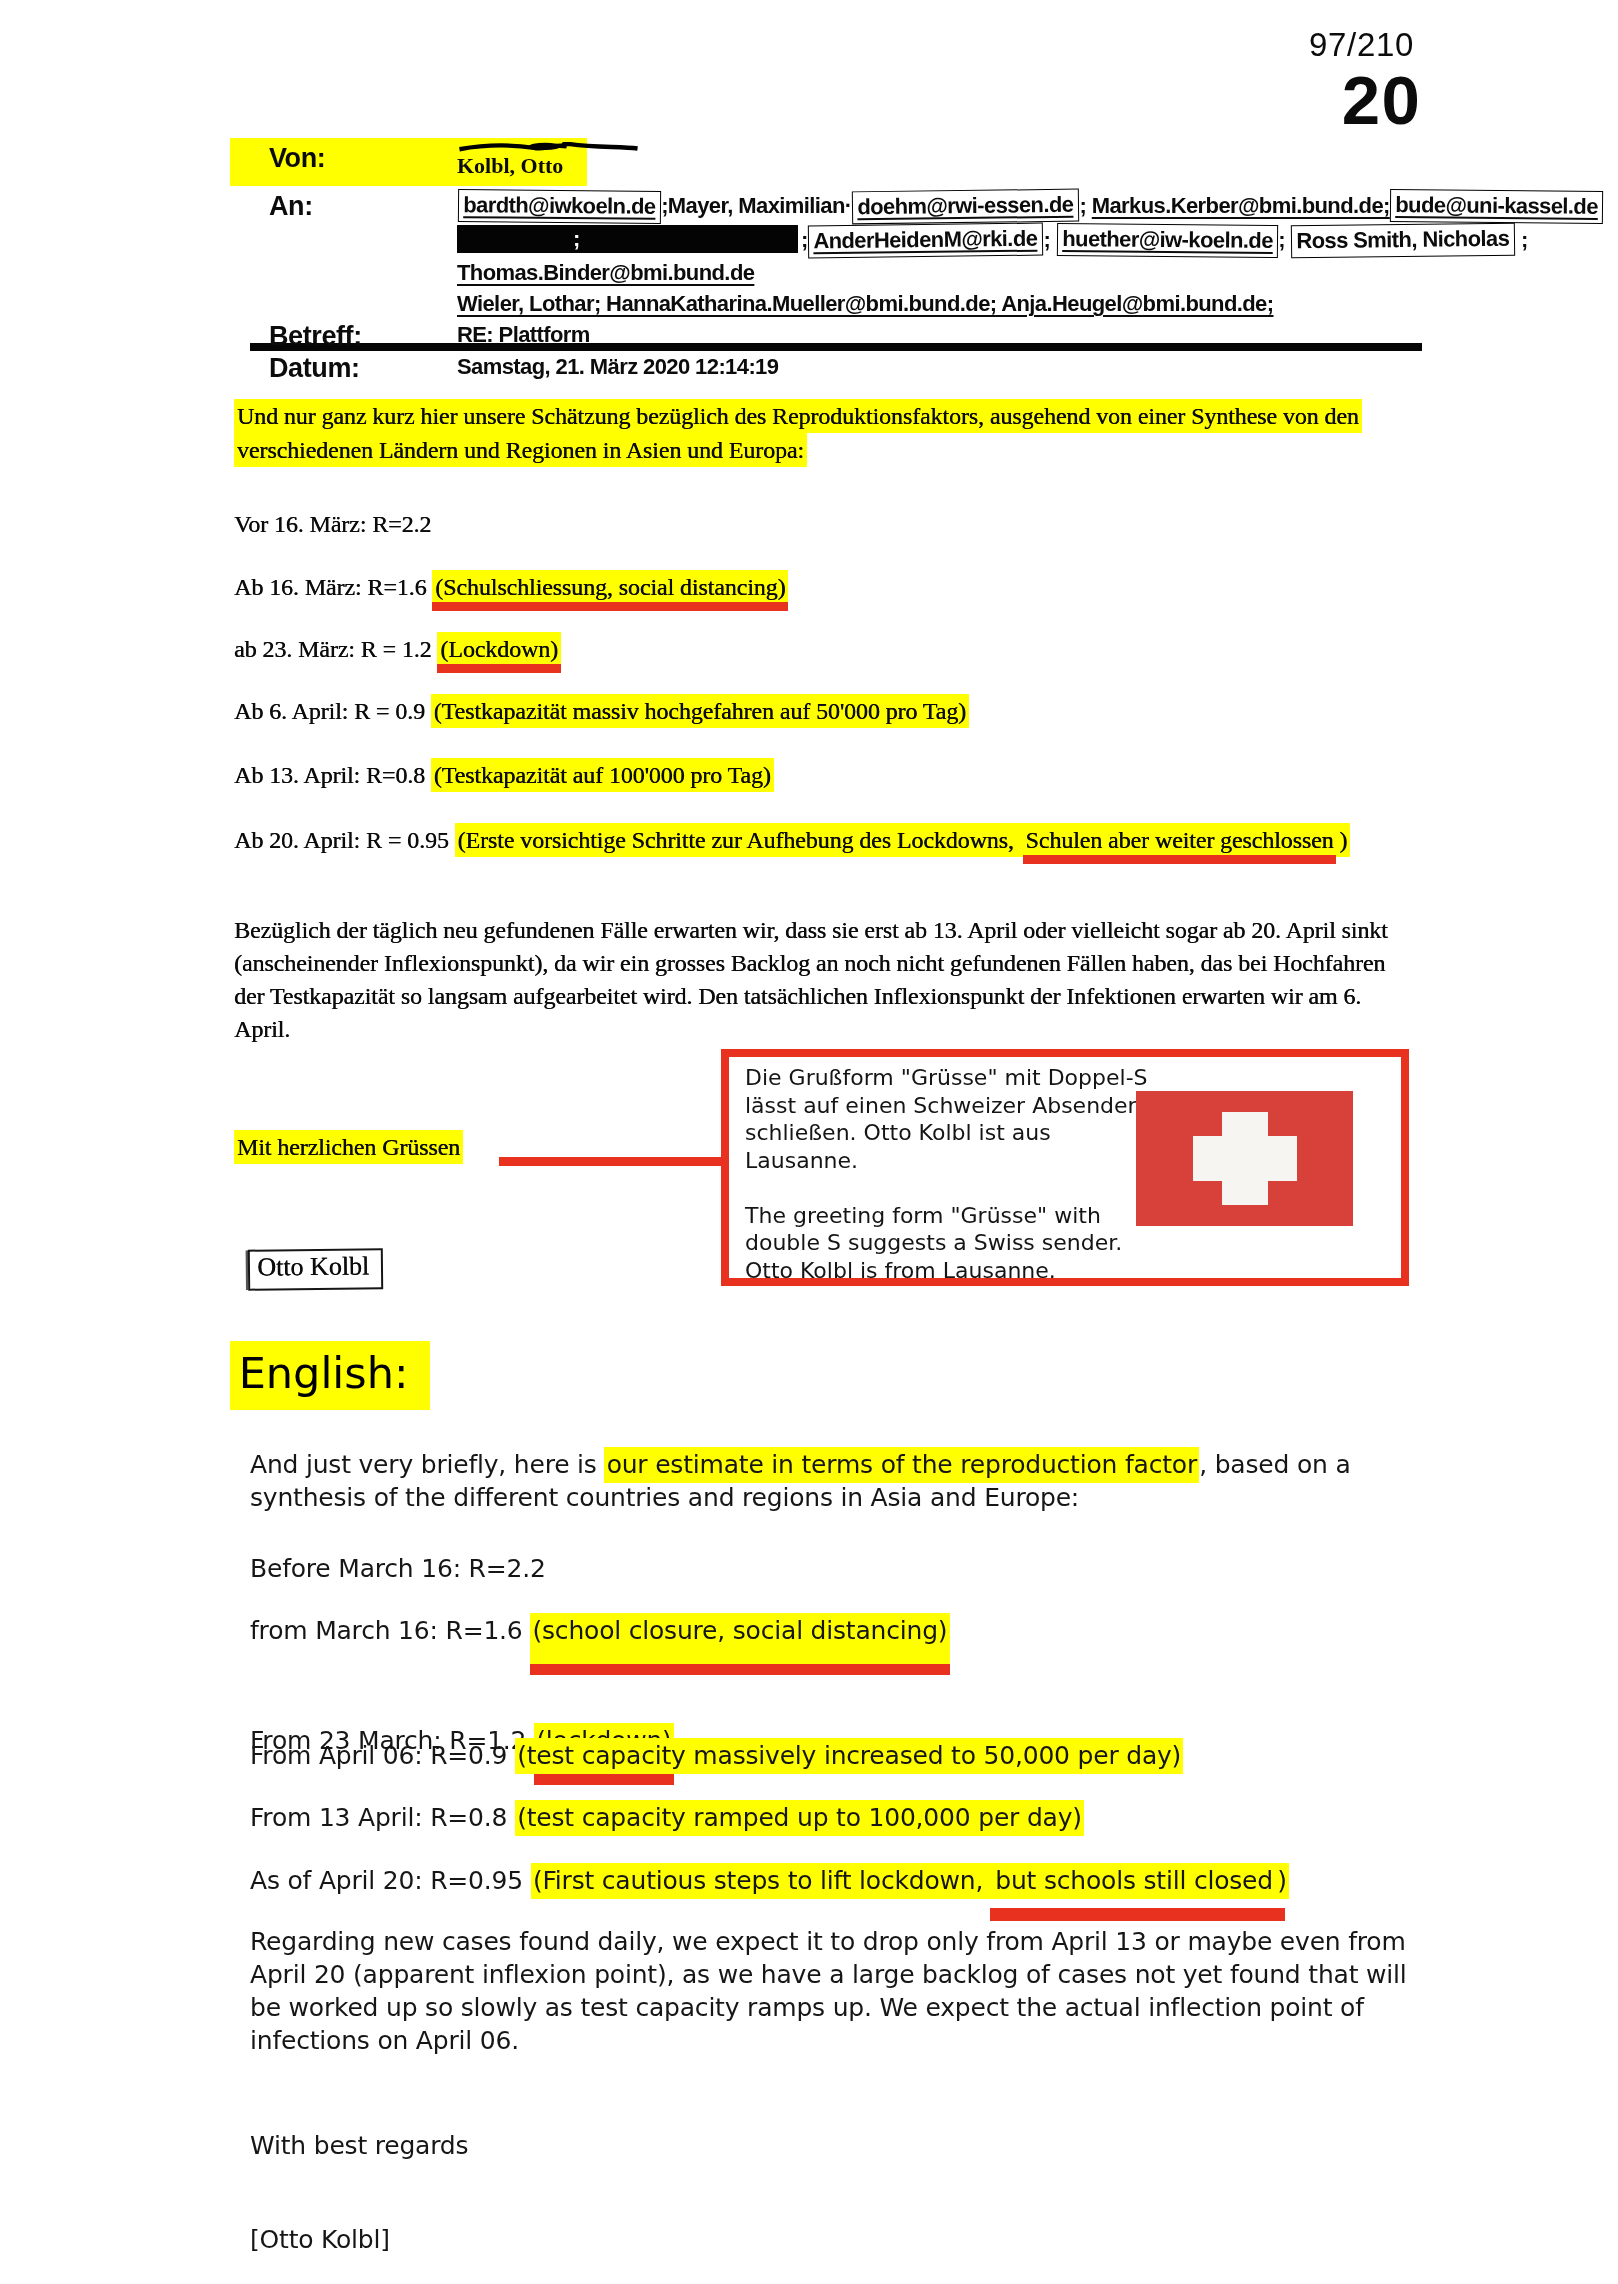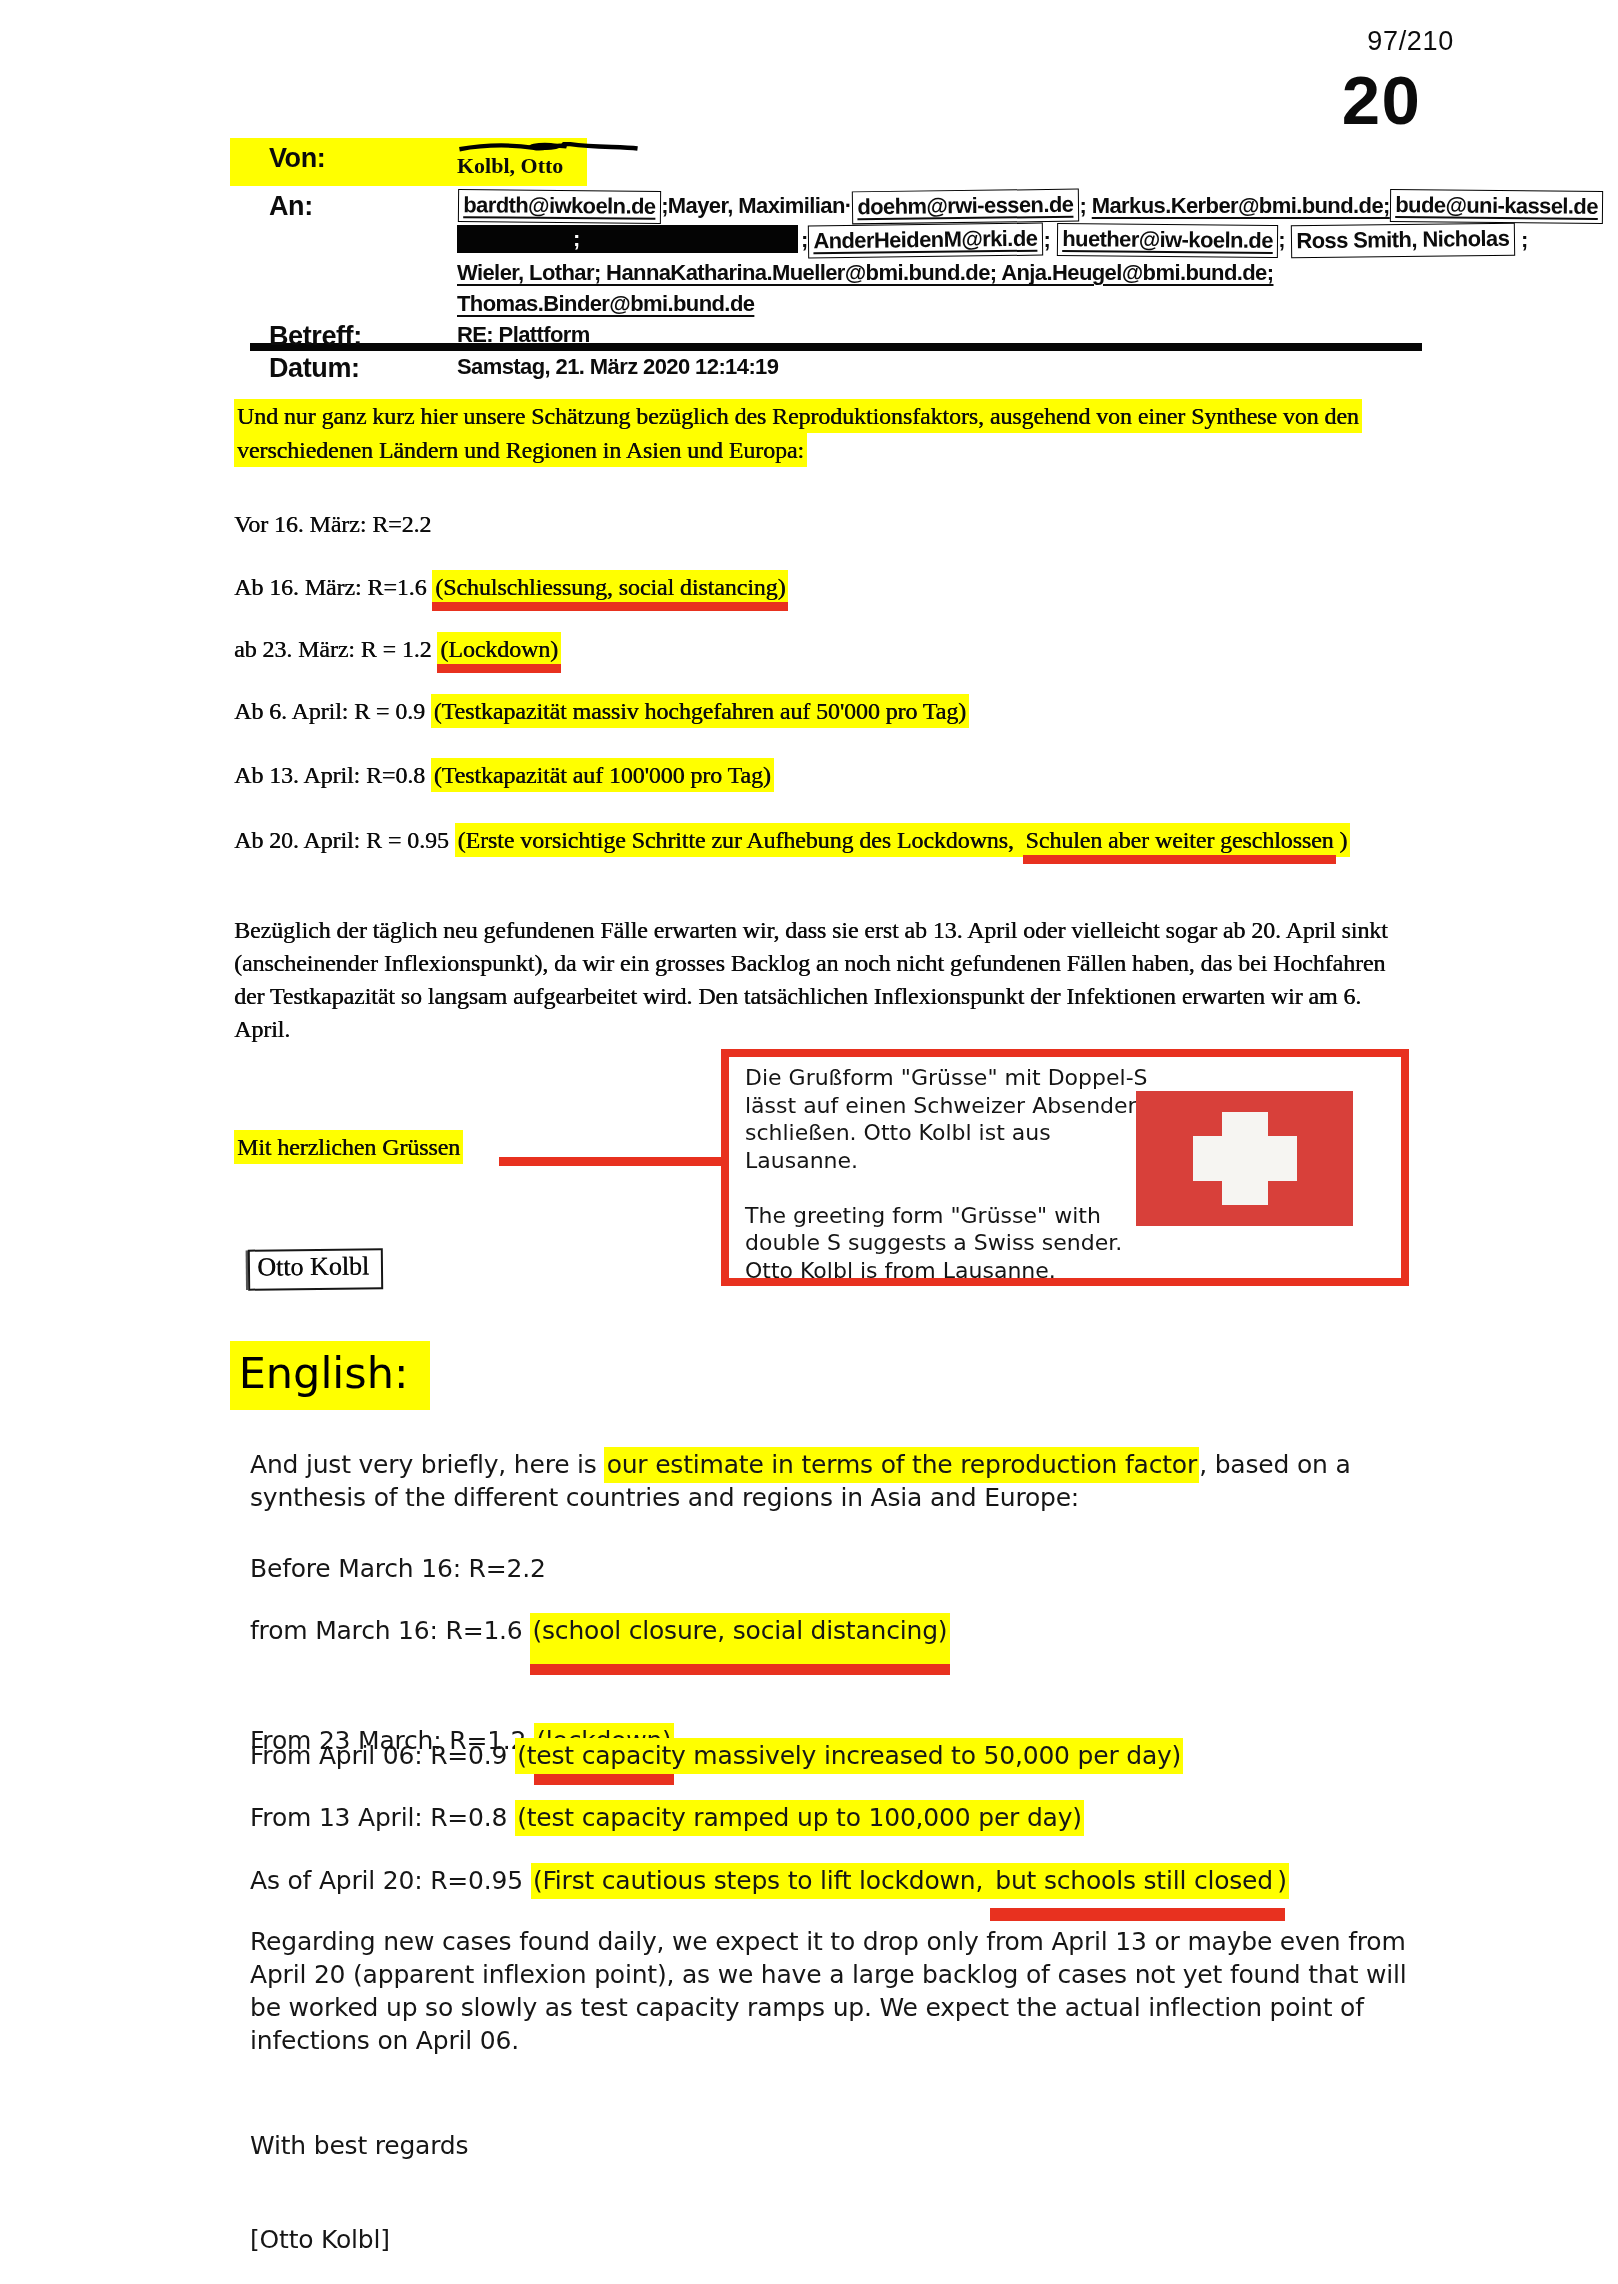--- a/index.html
+++ b/index.html
@@ -15,21 +15,21 @@
     width:1619px;height:2284px;
     background:#fff;
     overflow:hidden;
     font-family:"Liberation Serif","DejaVu Serif",serif;
     color:var(--ink);
   }
   
   .folio{
     position:absolute;left:1309px;top:26px;width:145px;
     font-family:"Liberation Sans",sans-serif;
-    font-size:27px;text-align:right;letter-spacing:0.7px;
+    font-size:33px;text-align:left;letter-spacing:0.7px;
   }
   .pagenum{
     position:absolute;left:1309px;top:61px;width:145px;
     font-family:"Liberation Sans",sans-serif;
     font-size:69px;font-weight:bold;text-align:center;letter-spacing:1.4px;
   }
   
   .mailheader{position:absolute;left:250px;top:142px;width:1203px;}
   .hrow{display:grid;grid-template-columns:207px 1fr;align-items:start;}
   .hlabel{
@@ -171,22 +171,22 @@
 
     <div class="hrow">
       <div class="cell hlabel">An:</div>
       <div class="cell">
         <div class="hval anline">
           <span class="ebox ulink tilt-b">bardth@iwkoeln.de</span><span>;Mayer, Maximilian·</span><span class="ebox ulink tilt-a">doehm@rwi-essen.de</span><span>;</span> <span class="ulink">Markus.Kerber@bmi.bund.de;</span><span class="ebox ulink tilt-b">bude@uni-kassel.de</span>
         </div>
         <div class="hval anline">
           <span class="redact"><span class="ghost">;</span></span><span>;</span><span class="ebox ulink tilt-a">AnderHeidenM@rki.de</span><span>;</span> <span class="ebox ulink tilt-b">huether@iw-koeln.de</span><span>;</span> <span class="ebox tilt-a">Ross Smith, Nicholas</span> <span>;</span>
         </div>
+        <div class="hval anline ulink">Thomas.Binder@bmi.bund.de</div>
         <div class="hval anline ulink">Wieler, Lothar; HannaKatharina.Mueller@bmi.bund.de; Anja.Heugel@bmi.bund.de;</div>
-        <div class="hval anline ulink">Thomas.Binder@bmi.bund.de</div>
       </div>
     </div>
 
     <div class="hrow">
       <div class="cell hlabel">Betreff:</div>
       <div class="cell hval">RE: Plattform</div>
     </div>
 
     <div class="hrow">
       <div class="cell hlabel">Datum:</div>

